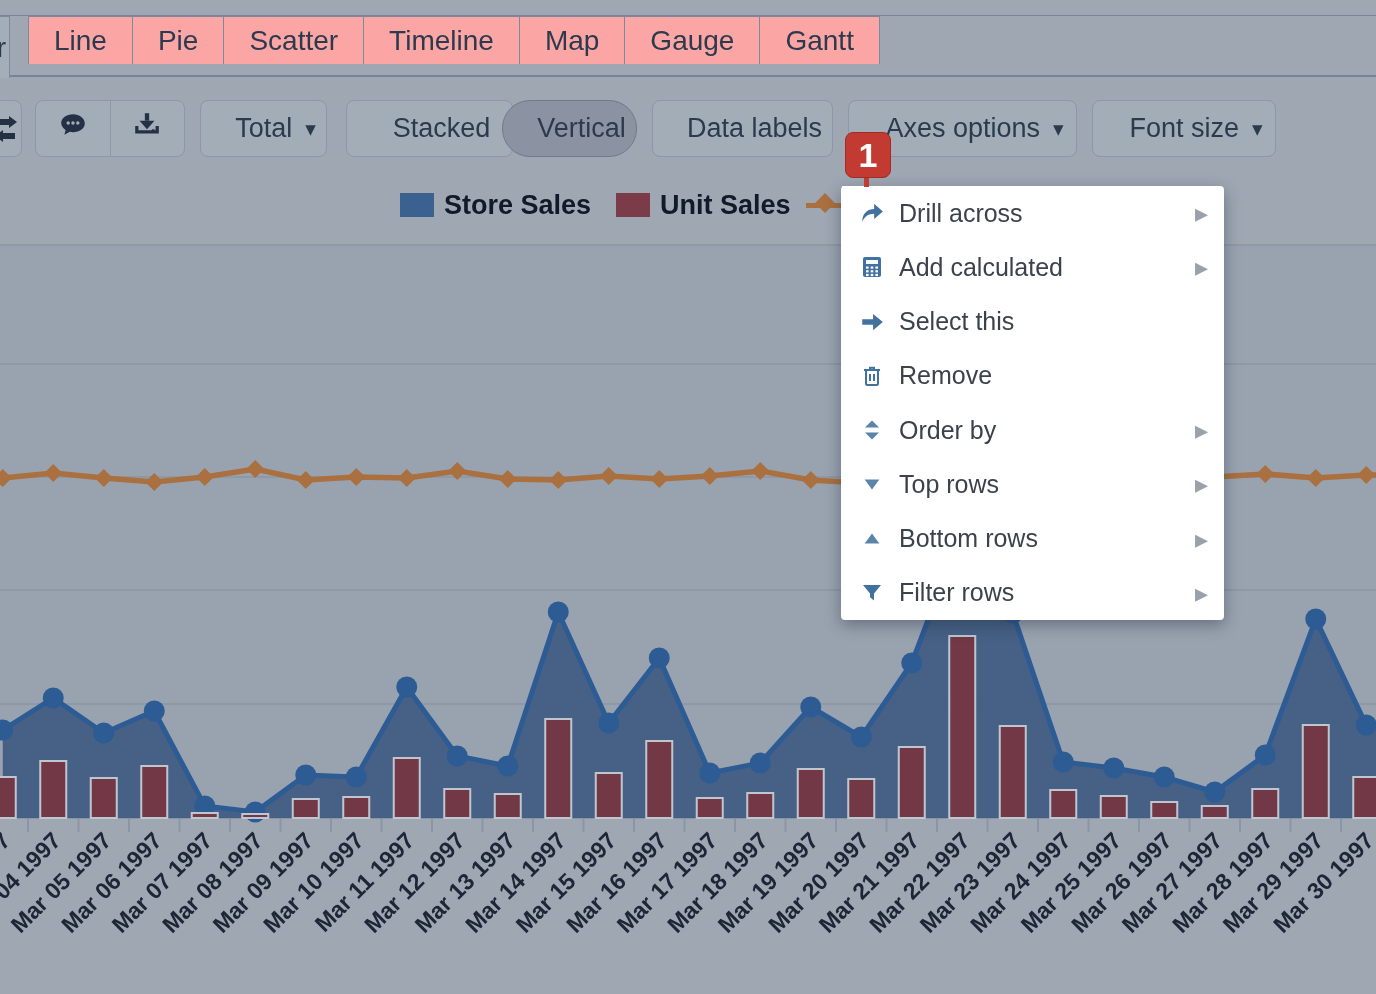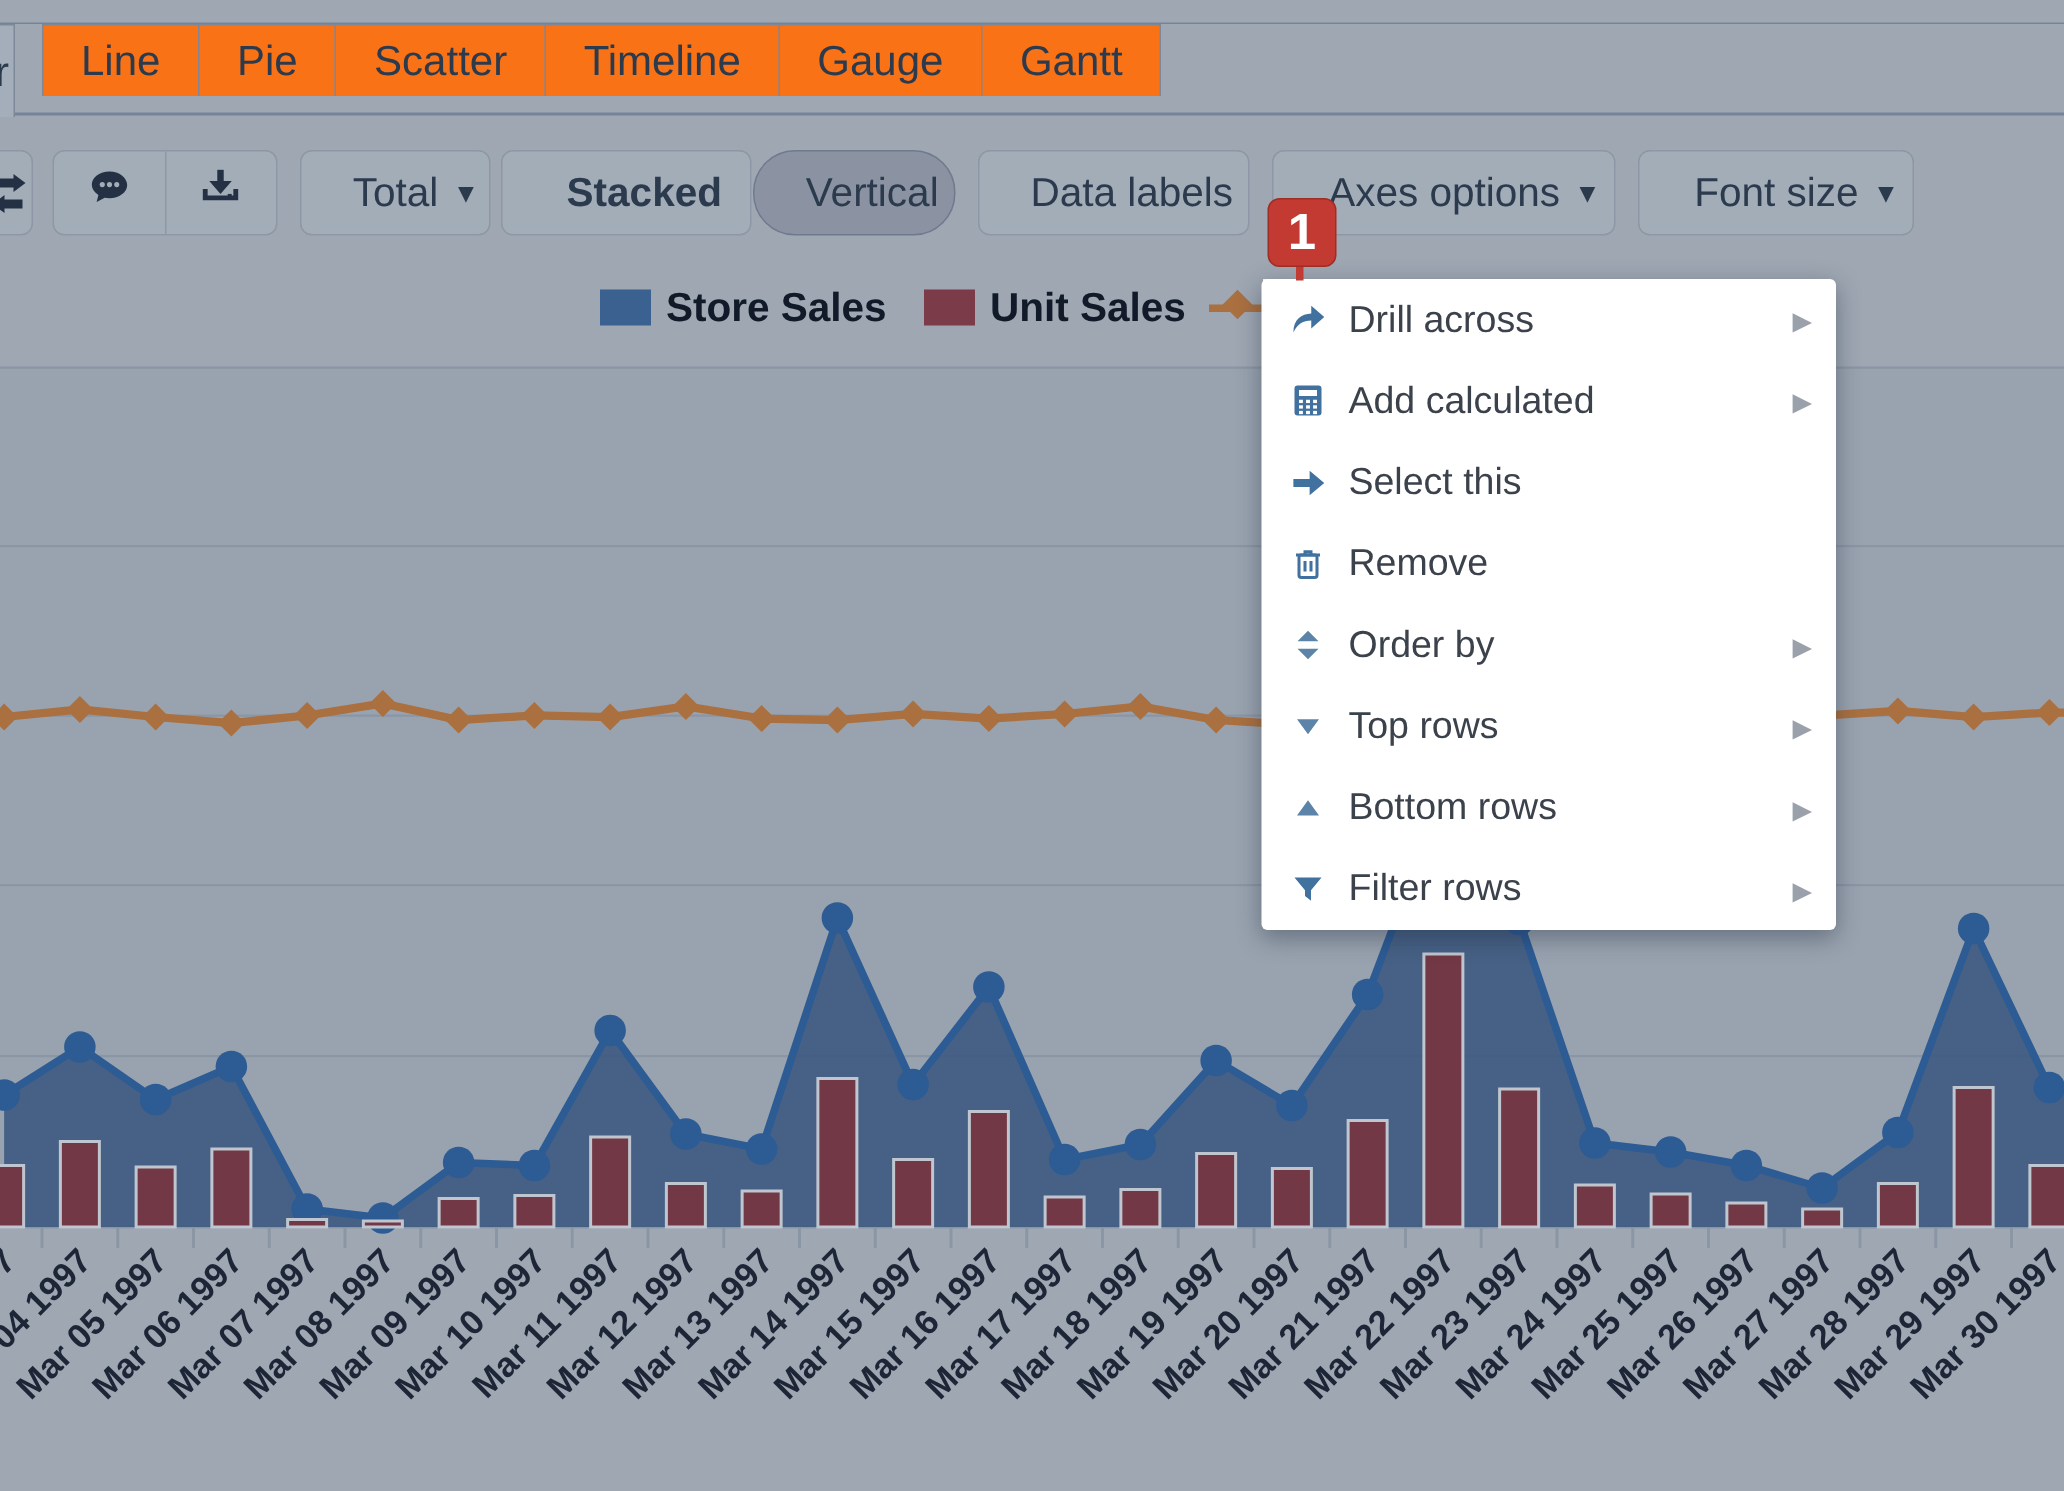--- a/index.html
+++ b/index.html
@@ -8,21 +8,21 @@
 
   
   #top-rule{left:0;top:15px;width:1376px;height:1px;background:#76839a;z-index:2;}
   #tab-rule{left:0;top:75px;width:1376px;height:1.5px;background:#76839a;z-index:2;}
 
   
   #partial-tab{left:-70px;top:16px;width:80px;height:62px;background:#a4aebA;
     border:1px solid #7d8899;border-bottom:none;z-index:3;display:flex;align-items:center;
     justify-content:flex-end;padding-right:3px;font-size:28px;color:#2c3a4e;box-sizing:border-box;}
   #tabs{left:28px;top:16px;height:59px;display:flex;z-index:2;}
-  .tab{height:48px;box-sizing:border-box;background:#f97316;border:1px solid #7d8899;
+  .tab{height:48px;box-sizing:border-box;background:#fca5a5;border:1px solid #7d8899;
     border-bottom:none;margin-left:-1px;display:flex;align-items:center;justify-content:center;
     padding:0 25px;font-size:28px;color:#2c3a4e;cursor:pointer;}
   .tab:first-child{margin-left:0;}
 
   
   .tb{box-sizing:border-box;height:57px;border:1.5px solid #8d97a5;border-radius:8px;
     background:#a3adb8;display:flex;align-items:center;justify-content:center;
     color:#2c3a4e;font-size:27px;z-index:2;padding-left:24px;}
   #btn-partial{left:-34px;top:100px;width:56px;}
   #btn-group{left:35px;top:100px;width:150px;padding:0;z-index:2;}
@@ -226,20 +226,21 @@
 <div id="tab-rule" class="abs"></div>
 
 <div id="partial-tab" class="abs">
   <span>r</span>
 </div>
 <div id="tabs" class="abs">
     <div class="tab">Line</div>
     <div class="tab">Pie</div>
     <div class="tab">Scatter</div>
     <div class="tab">Timeline</div>
+    <div class="tab">Map</div>
     <div class="tab">Gauge</div>
     <div class="tab">Gantt</div>
   </div>
 
 <div id="btn-partial" class="abs tb">
   <span class="mi-icon">
     <svg width="30" height="30" viewBox="0 0 30 30">
       <path d="M6 5 h12 v-3 l8 6 -8 6 v-3 H6 Z" fill="#243145"></path>
       <path d="M24 19 h-12 v-3 l-8 6 8 6 v-3 h12 Z" fill="#243145"></path>
     </svg>
@@ -266,21 +267,21 @@
         <rect x="18.5" y="18" width="2.5" height="1.8" fill="#243145"></rect>
       </svg>
     </span>
   </div>
 </div>
 <div id="toolbar-buttons">
     <div class="tb" style="left: 200px; width: 127px;">
       <span>Total</span>
       <span class="caret">▾</span>
     </div>
-    <div class="tb" style="left: 334px; width: 167px; font-weight: bold;">
+    <div class="tb" style="left: 346px; width: 167px;">
       <span>Stacked</span>
     </div>
     <div class="tb active" style="left: 502px; width: 135px; border-radius: 28px;">
       <span>Vertical</span>
     </div>
     <div class="tb" style="left: 652px; width: 181px; text-align: center;">
       <span>Data labels</span>
     </div>
     <div class="tb" style="left: 848px; width: 229px;">
       <span>Axes options</span>

